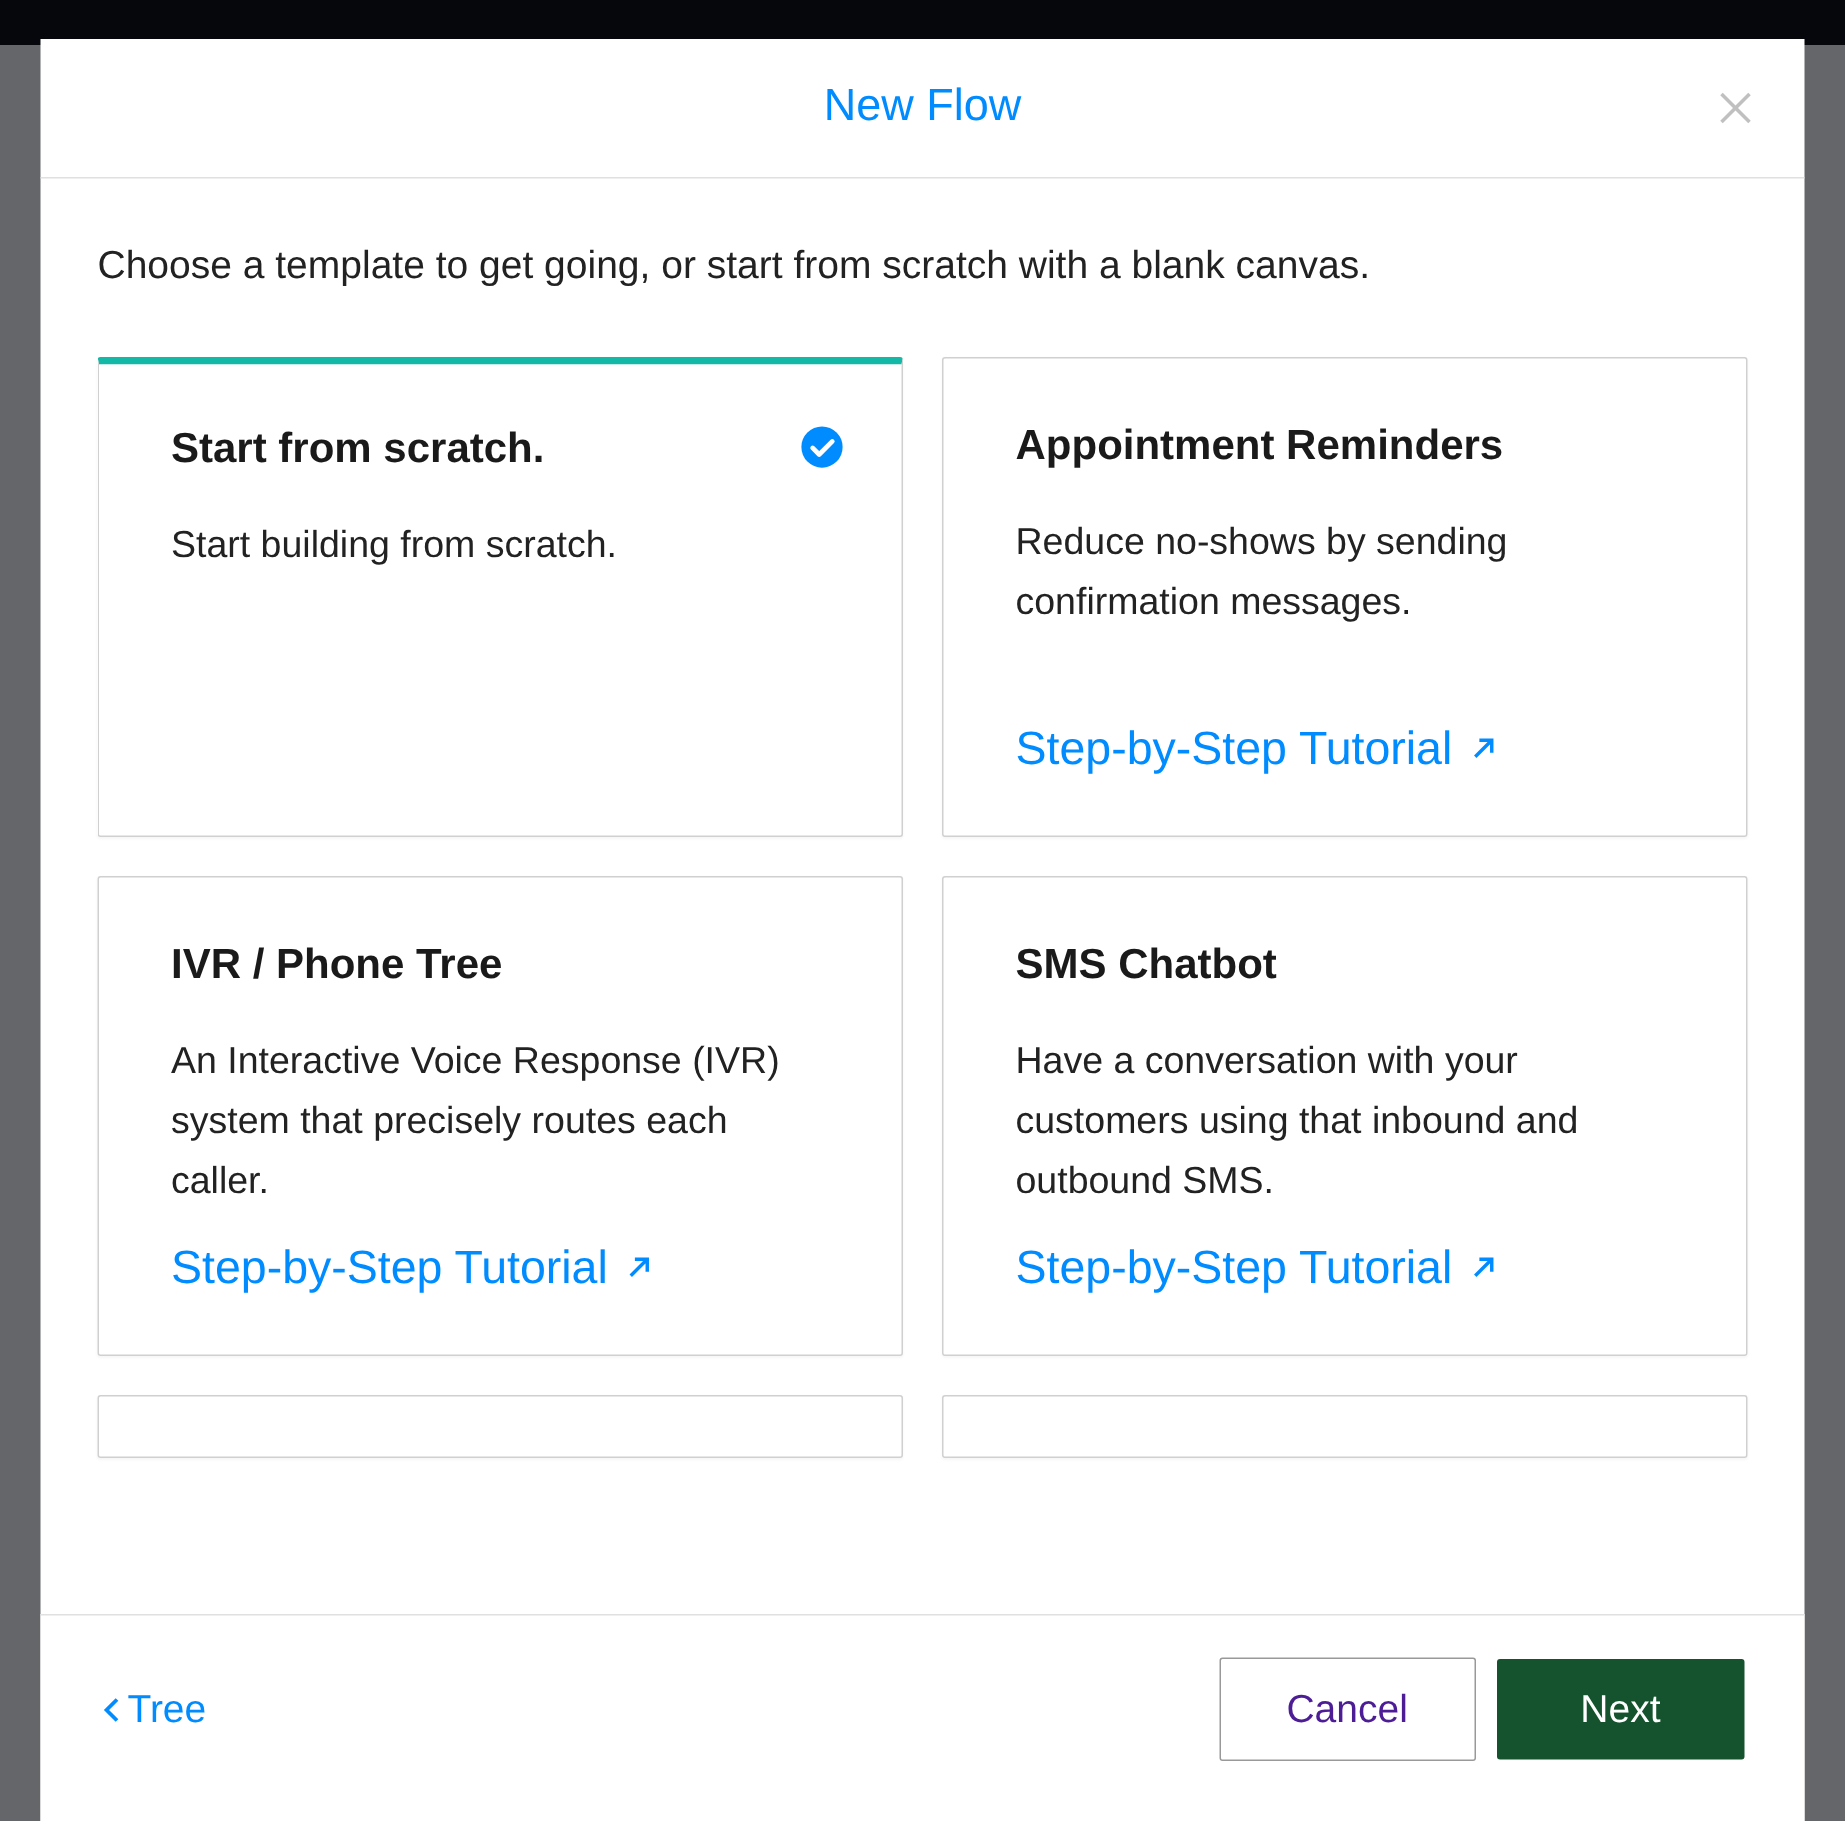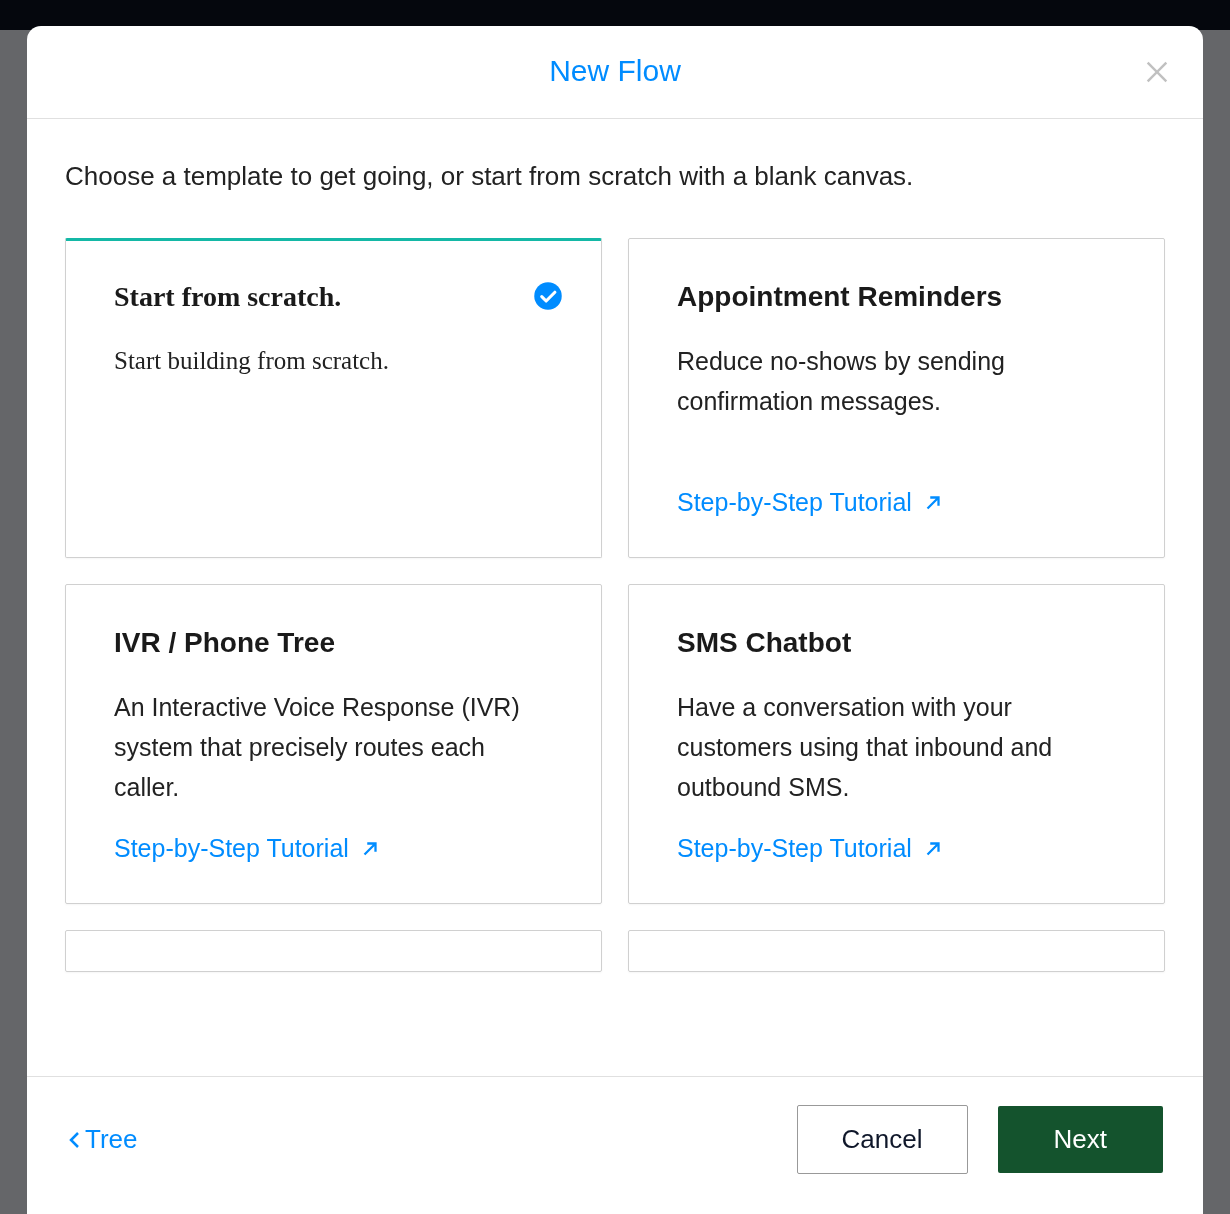--- a/index.html
+++ b/index.html
@@ -38,21 +38,21 @@
     
     .modal {
       position: absolute;
       top: 26px;
       left: 27px;
       right: 27px;
       bottom: 0;
       background: #fff;
       display: flex;
       flex-direction: column;
-      border-radius: 14px;
+      border-radius: 0;
     }
     
     .modal-header {
       padding: 28px 40px 30px;
       border-bottom: 1px solid #e0e0e0;
       position: relative;
       text-align: center;
     }
     
     .modal-title {
@@ -110,42 +110,41 @@
       padding: 42px 48px 40px;
       cursor: pointer;
       position: relative;
       min-height: 320px;
       display: flex;
       flex-direction: column;
       box-shadow: 0 1px 2px rgba(0,0,0,0.04);
     }
     
     .card.selected {
-      border-top: 3px solid #14b8a6;
+      border-top: 5px solid #14b8a6;
       padding-top: 40px;
-      font-family: Liberation Serif, serif;
     }
     
     .card-title {
       font-size: 28px;
       font-weight: 700;
       color: #1a1a1a;
       margin-bottom: 28px;
     }
     
     .card-desc {
       font-size: 25px;
       color: #222;
       line-height: 1.6;
       flex: 1;
     }
     
     .card-link {
       color: #008cff;
-      font-size: 25px;
+      font-size: 31px;
       font-weight: 500;
       display: inline-flex;
       align-items: center;
       gap: 10px;
       margin-top: 20px;
     }
     
     .card-link svg {
       width: 22px;
       height: 22px;
@@ -188,22 +187,22 @@
     .btn {
       font-size: 26px;
       padding: 18px 44px;
       cursor: pointer;
       border-radius: 2px;
     }
     
     .btn-cancel {
       background: #fff;
       border: 1px solid #999;
-      color: #0f172a;
-      margin-right: 30px;
+      color: #4c1d95;
+      margin-right: 14px;
       padding-left: 44px;
     }
     
     .btn-next {
       background: #14532d;
       border: none;
       color: #fff;
       font-weight: 500;
       padding-left: 56px;
       padding-right: 56px;

